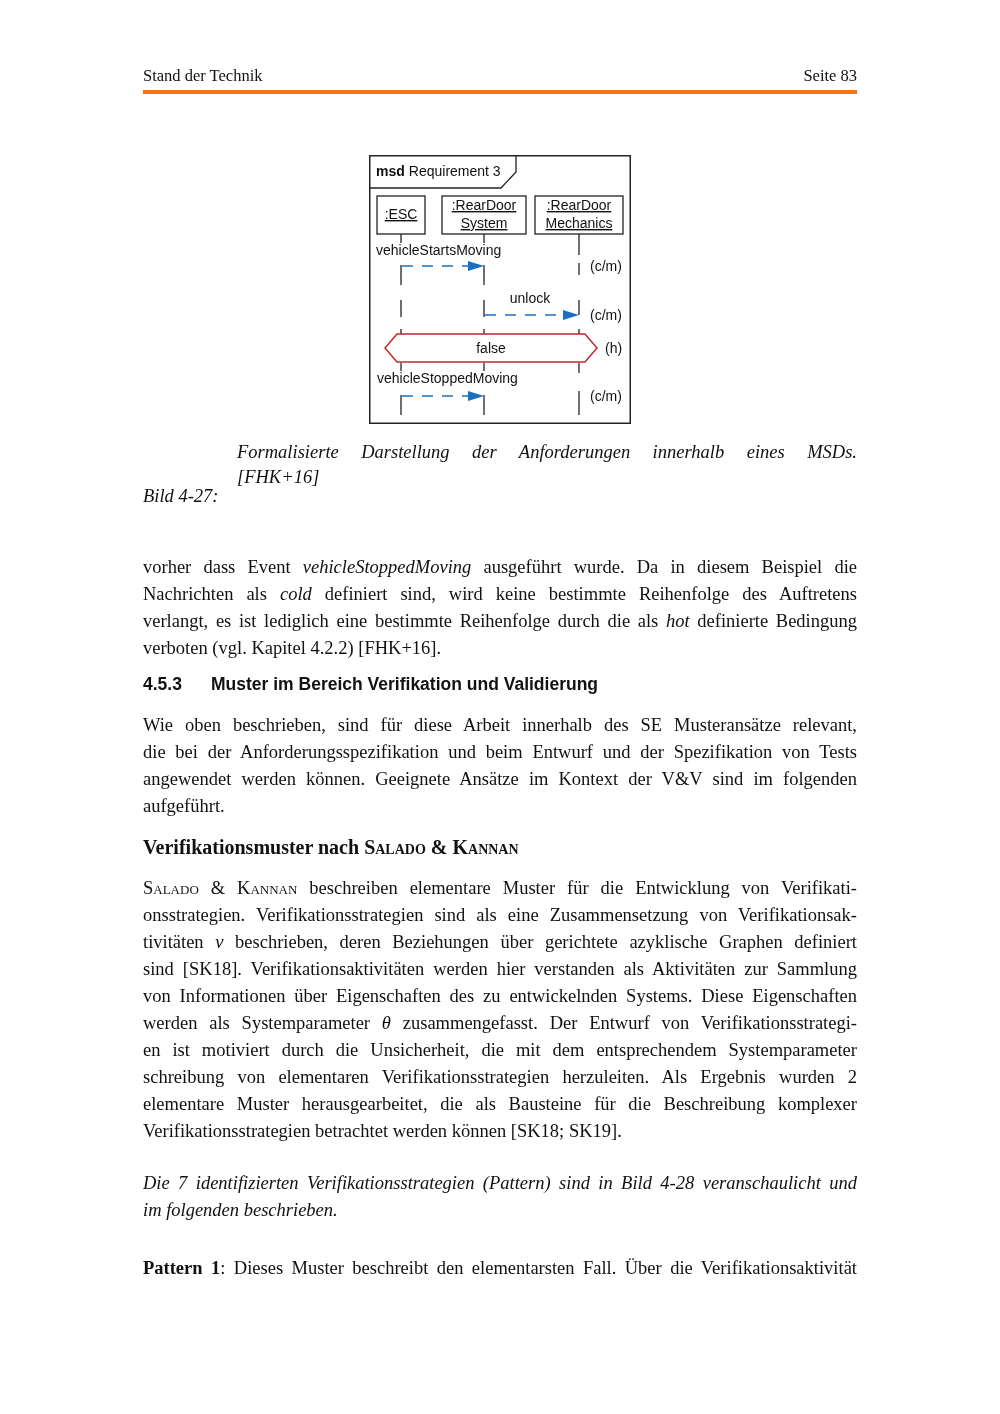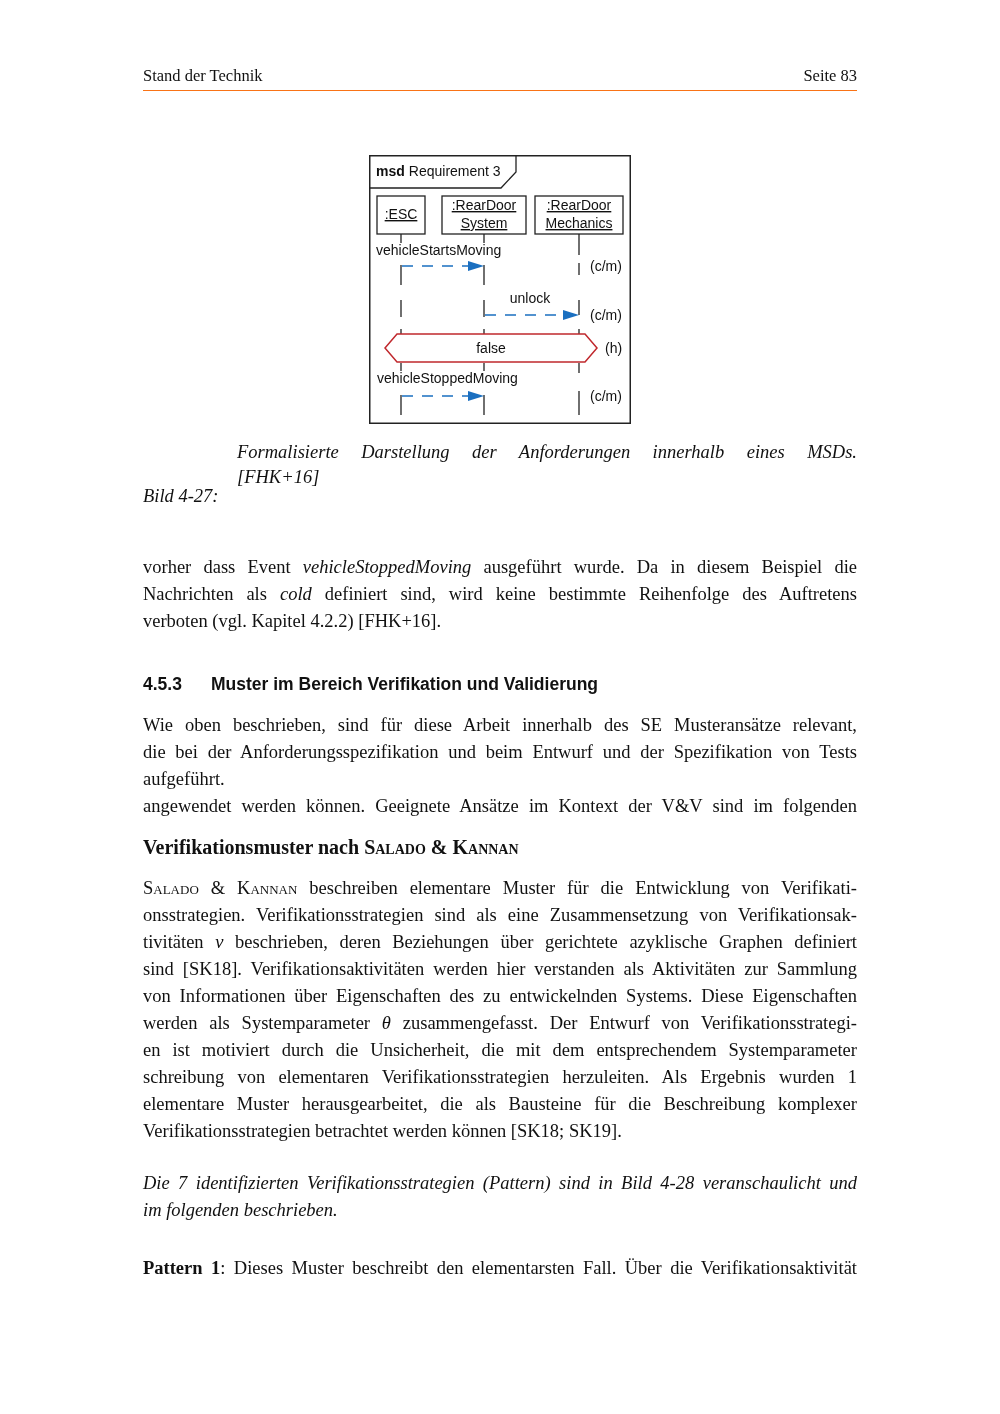--- a/index.html
+++ b/index.html
@@ -1,20 +1,20 @@
 <!DOCTYPE html>
 <html><head>
   <meta charset="utf-8">
   <style>
     html, body { margin: 0; padding: 0; background: #ffffff; }
     body { width: 1000px; height: 1414px; position: relative; overflow: hidden; color: #111; }
     .serif { font-family: "Liberation Serif", "DejaVu Serif", serif; }
     .sans { font-family: "Liberation Sans", "DejaVu Sans", sans-serif; }
 
-    .header { position: absolute; left: 143px; top: 64px; width: 714px; height: 26px; border-bottom: 1px solid #f97316; font-size: 16.5px; }
+    .header { position: absolute; left: 143px; top: 64px; width: 714px; height: 26px; border-bottom: 4px solid #f97316; font-size: 16.5px; }
     .header .left { position: absolute; left: 0; top: 2px; }
     .header .right { position: absolute; right: 0; top: 2px; }
 
     .diagram { position: absolute; left: 369px; top: 155px; width: 262px; height: 269px; }
     .diagram svg { width: 262px; height: 269px; display: block; }
     .diagram text { font-family: "Liberation Sans", "DejaVu Sans", sans-serif; font-size: 14px; fill: #111; }
 
     .caption { position: absolute; left: 143px; top: 440px; width: 714px; font-size: 18.5px; font-style: italic; line-height: 25px; }
     .caption .lab { position: absolute; left: 0; top: 0; margin-top: 44px; }
     .caption .txt { position: absolute; left: 94px; top: 0; width: 620px; text-align: justify; text-align-last: justify; }
@@ -104,48 +104,49 @@
 
 <div class="caption serif">
   <span class="lab">Bild 4-27:</span>
   <span class="txt">Formalisierte Darstellung der Anforderungen innerhalb eines MSDs.</span>
   <span class="txt2">[FHK+16]</span>
 </div>
 
 <div class="para serif" style="top:554px;">
   <span class="line"><span>vorher dass Event </span><i>vehicleStoppedMoving</i><span> ausgeführt wurde. Da in diesem Beispiel die</span></span>
   <span class="line"><span>Nachrichten als </span><i>cold</i><span> definiert sind, wird keine bestimmte Reihenfolge des Auftretens</span></span>
+  <span class="line"><span>verlangt, es ist lediglich eine bestimmte Reihenfolge durch die als </span><i>hot</i><span> definierte Bedingung</span></span>
   <span class="line last">verboten (vgl. Kapitel 4.2.2) [FHK+16].</span>
 </div>
 
 <div class="h3 sans">
   <span class="num">4.5.3</span>
   <span class="ttl">Muster im Bereich Verifikation und Validierung</span>
 </div>
 
 <div class="para serif" style="top:712px;">
   <span class="line">Wie oben beschrieben, sind für diese Arbeit innerhalb des SE Musteransätze relevant,</span>
   <span class="line">die bei der Anforderungsspezifikation und beim Entwurf und der Spezifikation von Tests</span>
+  <span class="line">angewendet werden können. Geeignete Ansätze im Kontext der V&amp;V sind im folgenden</span>
   <span class="line last">aufgeführt.</span>
-  <span class="line">angewendet werden können. Geeignete Ansätze im Kontext der V&amp;V sind im folgenden</span>
 </div>
 
 <div class="h4 serif">
   <span>Verifikationsmuster nach </span><span class="sc">Salado</span><span> &amp; </span><span class="sc">Kannan</span>
 </div>
 
 <div class="para serif" style="top:875px;">
   <span class="line"><span class="sc">Salado</span><span> &amp; </span><span class="sc">Kannan</span><span> beschreiben elementare Muster für die Entwicklung von Verifikati-</span></span>
   <span class="line">onsstrategien. Verifikationsstrategien sind als eine Zusammensetzung von Verifikationsak-</span>
   <span class="line"><span>tivitäten </span><i>v</i><span> beschrieben, deren Beziehungen über gerichtete azyklische Graphen definiert</span></span>
   <span class="line">sind [SK18]. Verifikationsaktivitäten werden hier verstanden als Aktivitäten zur Sammlung</span>
   <span class="line">von Informationen über Eigenschaften des zu entwickelnden Systems. Diese Eigenschaften</span>
   <span class="line"><span>werden als Systemparameter </span><i>θ</i><span> zusammengefasst. Der Entwurf von Verifikationsstrategi-</span></span>
   <span class="line">en ist motiviert durch die Unsicherheit, die mit dem entsprechendem Systemparameter</span>
-  <span class="line">schreibung von elementaren Verifikationsstrategien herzuleiten. Als Ergebnis wurden 1</span>
+  <span class="line">schreibung von elementaren Verifikationsstrategien herzuleiten. Als Ergebnis wurden 2</span>
   <span class="line">elementare Muster herausgearbeitet, die als Bausteine für die Beschreibung komplexer</span>
   <span class="line last">Verifikationsstrategien betrachtet werden können [SK18; SK19].</span>
 </div>
 
 <div class="para serif" style="top:1170px;font-style:italic;">
   <span class="line">Die 7 identifizierten Verifikationsstrategien (Pattern) sind in Bild 4-28 veranschaulicht und</span>
   <span class="line last">im folgenden beschrieben.</span>
 </div>
 
 <div class="para serif" style="top:1255px;">

